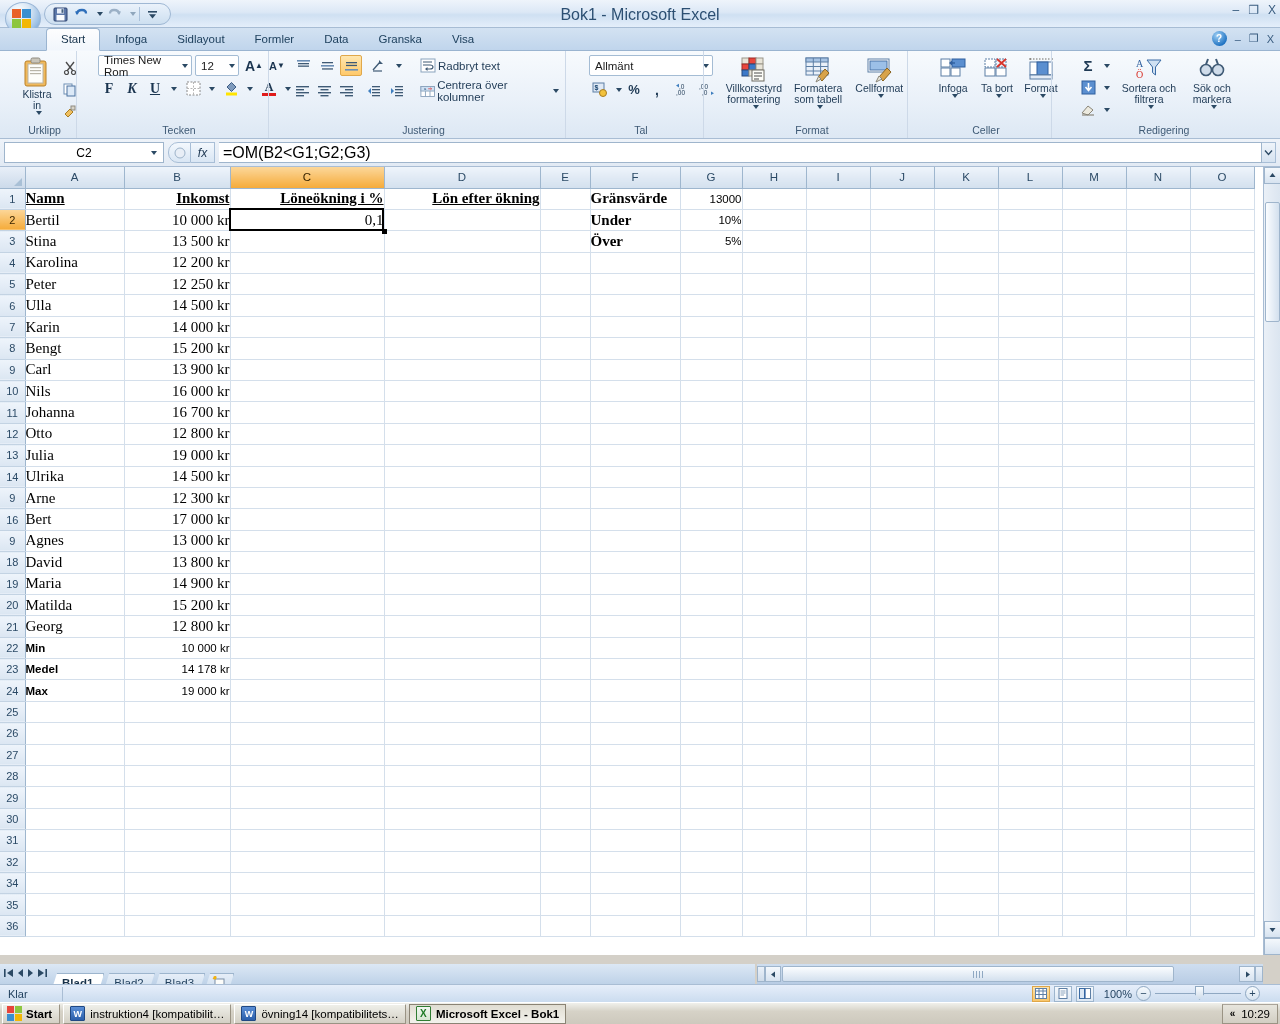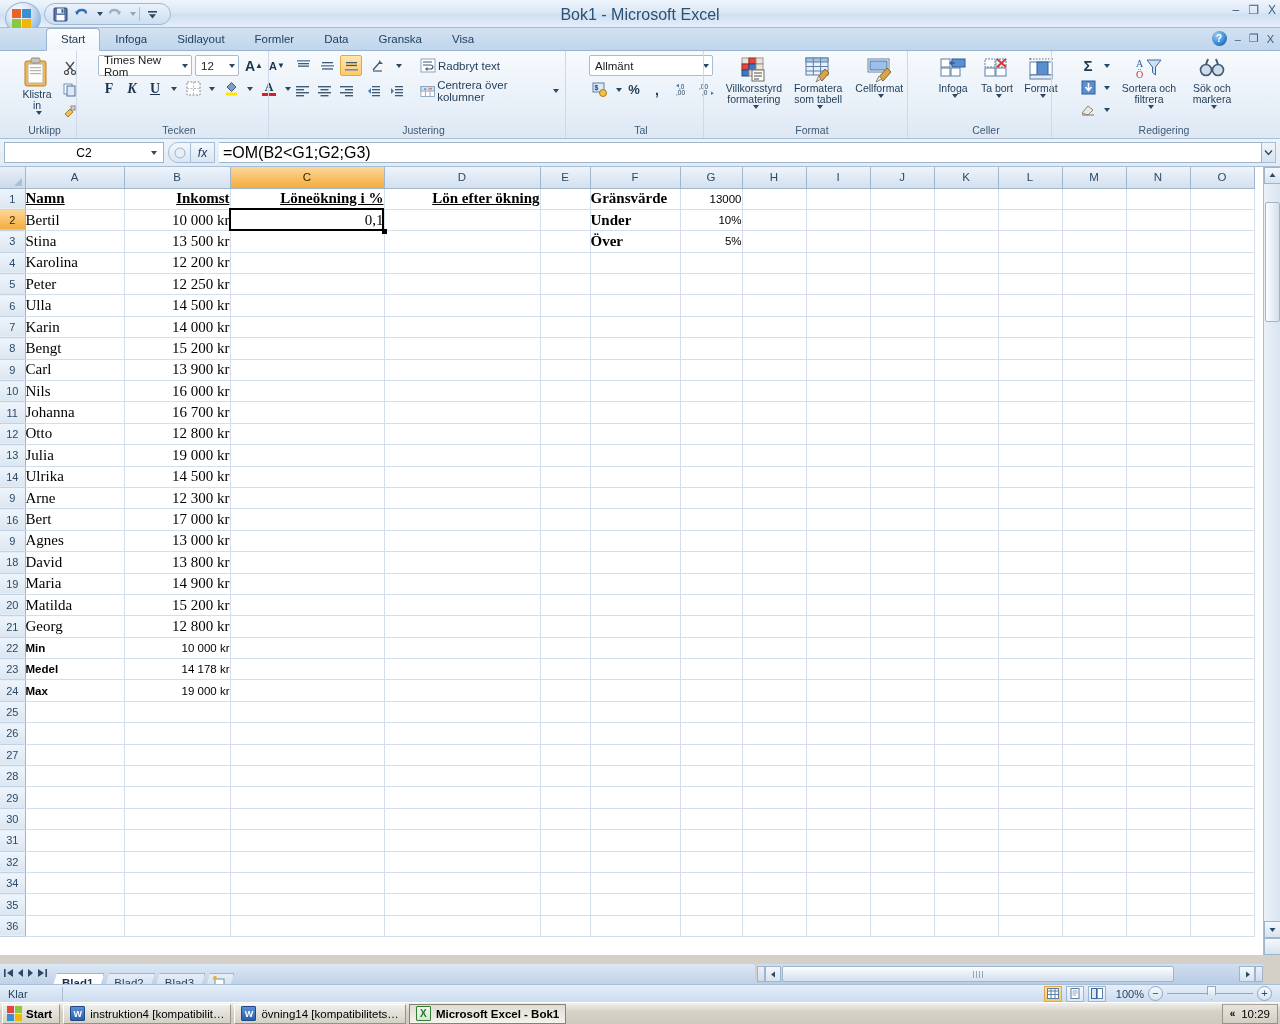--- a/index.html
+++ b/index.html
@@ -211,21 +211,21 @@
 
   
   .statusbar {
     position: absolute; left: 0; bottom: 22px; width: 1280px; height: 18px;
     background: linear-gradient(to bottom,#e6eefa,#cbdcef);
     border-top: 1px solid #a9bdd4;
     display: flex; align-items: center; font-size: 11px; color: #1e3e5c;
   }
   .st-klar { padding-left: 8px; width: 62px; }
   .st-sep { width: 1px; height: 14px; background: #a9bdd4; }
-  .st-right { margin-left: auto; display: flex; align-items: center; gap: 4px; padding-right: 8px; }
+  .st-right { margin-left: auto; display: flex; align-items: center; gap: 4px; padding-right: 20px; }
   .viewbtn { width: 18px; height: 16px; border: 1px solid #9db5cd; display: flex; align-items: center; justify-content: center; cursor: pointer; background: linear-gradient(to bottom,#f5f9fd,#dce7f3); }
   .viewbtn.on { background: linear-gradient(to bottom,#fde4b0,#f8c569); border-color: #dfa748; }
   .zoomlbl { font-size: 11px; color: #1e3e5c; width: 34px; text-align: right; }
   .zbtn { width: 15px; height: 15px; border-radius: 50%; border: 1px solid #8fa8c2; background: linear-gradient(to bottom,#f6fafd,#d6e3f0); display:flex;align-items:center;justify-content:center; font-size: 11px; color: #2b4a66; cursor: pointer; line-height: 11px; }
   .ztrack { width: 86px; height: 1px; background: #8fa8c2; position: relative; }
   .zthumb { position: absolute; left: 40px; top: -7px; width: 9px; height: 14px; background: linear-gradient(to bottom,#fafdff,#cfdcea); border: 1px solid #8fa8c2; clip-path: polygon(0 0,100% 0,100% 60%,50% 100%,0 60%); cursor: pointer; }
 
   
   .taskbar {
     position: absolute; left: 0; bottom: 0; width: 1280px; height: 22px;

